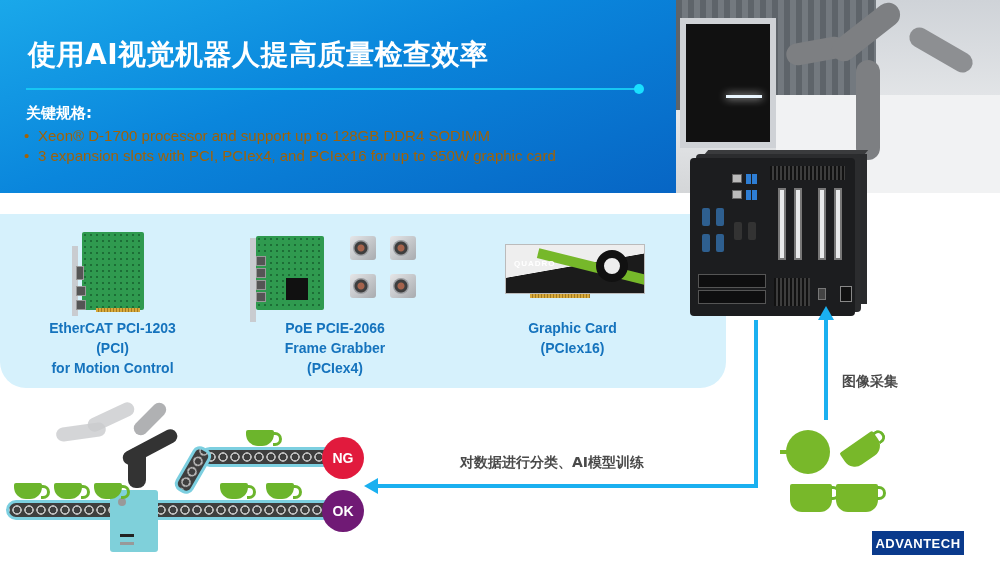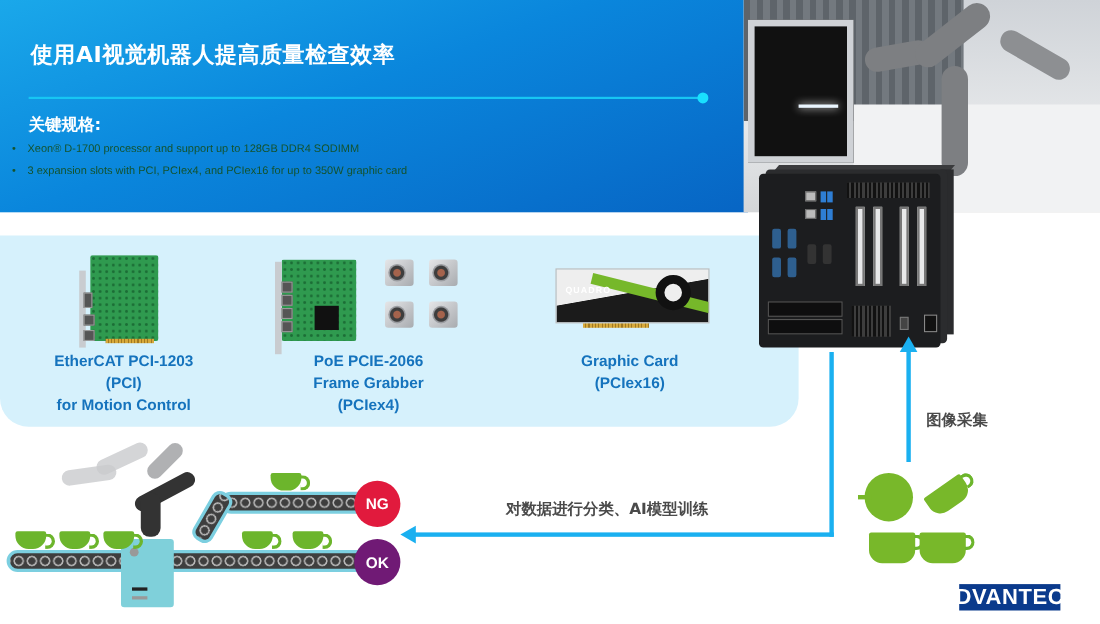--- a/index.html
+++ b/index.html
@@ -5,36 +5,36 @@
   * { margin: 0; padding: 0; box-sizing: border-box; }
   html, body { width: 1000px; height: 567px; overflow: hidden; background: #ffffff; }
   body { position: relative; font-family: "Liberation Sans", "DejaVu Sans", sans-serif; }
 
   .header-band {
     position: absolute; left: 0; top: 0; width: 680px; height: 193px;
     background: linear-gradient(160deg, #1aa8ea 0%, #0a86dc 45%, #0765c4 100%);
   }
   .page-title {
     position: absolute; left: 28px; top: 36px; color: #ffffff;
-    font-size: 20px; font-weight: bold; letter-spacing: 0.5px;
+    font-size: 28px; font-weight: bold; letter-spacing: 0.5px;
     font-family: "DejaVu Sans", sans-serif;
   }
   .title-rule {
     position: absolute; left: 26px; top: 88px; width: 612px; height: 2px;
     background: #17c6f3;
   }
   .title-rule-dot {
     position: absolute; left: 634px; top: 84px; width: 10px; height: 10px;
     border-radius: 50%; background: #19e0ff;
   }
   .spec-heading {
     position: absolute; left: 26px; top: 104px; color: #fff;
     font-size: 15px; font-weight: bold; font-family: "DejaVu Sans", sans-serif;
   }
-  .spec-list { position: absolute; left: 11px; top: 126px; color: #14532d; font-size: 10px; line-height: 20px; }
+  .spec-list { position: absolute; left: 24px; top: 126px; color: #a16207; font-size: 15px; line-height: 20px; }
   .spec-item::before { content: "•"; display: inline-block; width: 14px; }
 
   .photo {
     position: absolute; left: 676px; top: 0; width: 324px; height: 193px;
     background: linear-gradient(180deg, #cfd3d8 0%, #e6e8ea 60%, #d4d6d8 100%);
     overflow: hidden;
   }
   .photo .curtain { position: absolute; left: 0; top: 0; width: 200px; height: 110px;
     background: repeating-linear-gradient(90deg, #5e646a 0 6px, #73797f 6px 12px); }
   .photo .enclosure { position: absolute; left: 4px; top: 18px; width: 96px; height: 130px;
@@ -95,21 +95,21 @@
   .robot-seg { position: absolute; background: #333; border-radius: 8px; }
   .robot-ghost { position: absolute; background: #c9cbcd; border-radius: 8px; opacity: 0.8; }
 
   .status-circle { position: absolute; width: 42px; height: 42px; border-radius: 50%; color: #fff; font-size: 14px; font-weight: bold;
     display: flex; align-items: center; justify-content: center; }
   .ng-circle { left: 322px; top: 437px; background: #e11a3d; text-align: right; }
   .ok-circle { left: 322px; top: 490px; background: #701a75; }
 
   .gcup { position: absolute; background: #78b82a; }
   .logo { position: absolute; left: 872px; top: 531px; width: 92px; height: 24px; background: #0a3a8c; color: #fff;
-    font-weight: bold; font-size: 20px; display: flex; align-items: center; justify-content: center; letter-spacing: 0.5px; text-align: right; }
+    font-weight: bold; font-size: 13px; display: flex; align-items: center; justify-content: center; letter-spacing: 0.5px; text-align: right; }
 </style>
 </head>
 <body>
 
 <div class="header-band"></div>
 <div class="page-title">使用AI视觉机器人提高质量检查效率</div>
 <div class="title-rule"></div>
 <div class="title-rule-dot"></div>
 <div class="spec-heading">关键规格:</div>
 <div class="spec-list">

